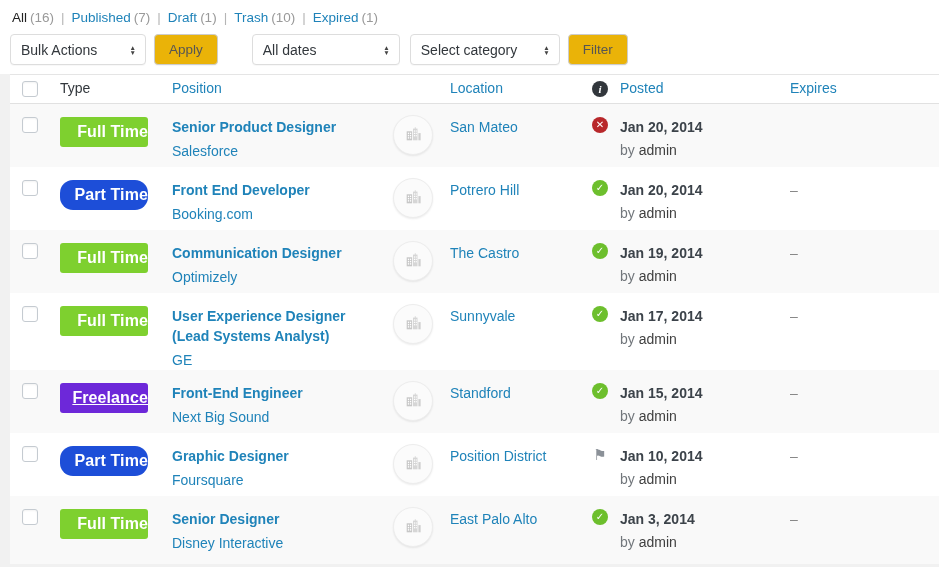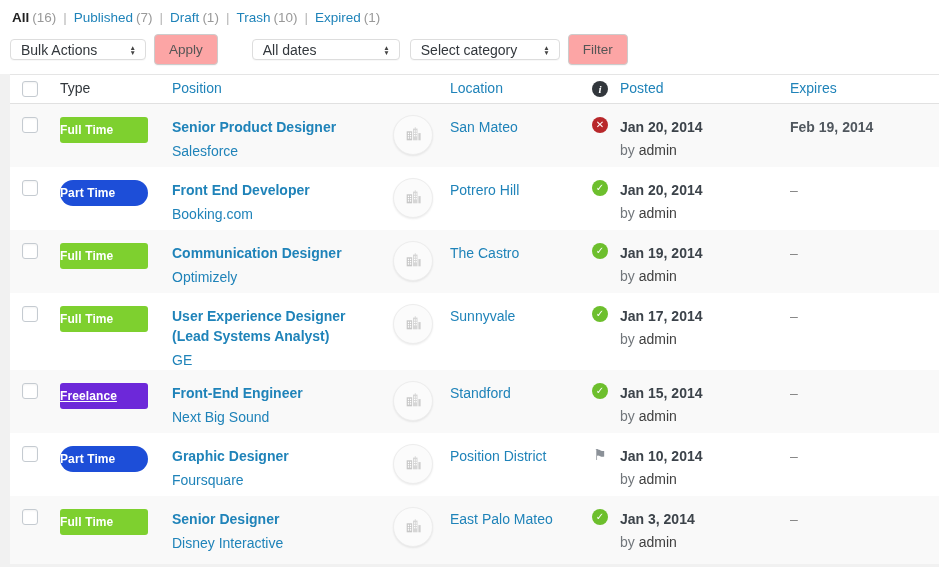--- a/index.html
+++ b/index.html
@@ -15,55 +15,55 @@
   
   .views {
     padding: 10px 0 0 12px;
     font-size: 13.5px;
     display: flex;
     align-items: center;
     flex-wrap: wrap;
   }
   .views .view-item { cursor: pointer; text-decoration: none; }
   .views .view-label { color: #1f83b9; }
-  .views .view-item.active .view-label { color: #222; font-weight: bold; }
+  .views .view-item.active .view-label { color: #222; font-weight: normal; }
   .views .view-count { color: #999; margin-left: 3px; }
   .views .sep { color: #b5b5b5; margin: 0 7px; }
 
   
   .tablenav {
     display: flex;
     align-items: center;
     margin: 9px 0 0 10px;
     height: 31px;
   }
   .fake-select {
     background: #fff;
     border: 1px solid #ddd;
     border-radius: 4px;
-    height: 21px;
+    height: 31px;
     display: flex;
     align-items: center;
     justify-content: space-between;
     padding: 0 9px 0 10px;
     color: #32373c;
     cursor: pointer;
     box-shadow: 0 1px 1px rgba(0,0,0,0.03);
   }
   .fake-select .updown {
     display: flex; flex-direction: column; align-items: center;
     margin-left: 10px; color: #444;
   }
   .fake-select .updown span { font-size: 6.5px; line-height: 5px; }
   .sel-bulk { width: 136px; }
   .sel-dates { width: 148px; margin-left: 34px; }
   .sel-cat   { width: 150px; margin-left: 10px; }
   .btn {
     height: 31px;
-    background: #fca5a5;
+    background: #eab308;
     border: 1px solid #ccc;
     border-radius: 4px;
     color: #555;
     font-size: 13.5px;
     padding: 0 14px;
     margin-left: 8px;
     cursor: pointer;
     font-family: inherit;
     box-shadow: 0 1px 1px rgba(0,0,0,0.04);
   }
@@ -113,23 +113,23 @@
     cursor: pointer;
     box-shadow: inset 0 1px 2px rgba(0,0,0,0.05);
   }
 
   .badge {
     display: inline-block;
     width: 88px;
     padding: 6px 0;
     border-radius: 3px;
     color: #fff;
-    font-size: 12px;
+    font-size: 16px;
     font-weight: 600;
-    text-align: left;
+    text-align: right;
     letter-spacing: 0.1px;
   }
   .badge[data-kind="full-time"] { background: #7ed02f; }
   .badge[data-kind="part-time"] { background: #1d4ed8; border-radius: 13px; }
   .badge[data-kind="freelance"] { background: #6d28d9; text-decoration: underline; }
 
   .pos-title {
     color: #1f83b9; font-weight: 700; line-height: 20px;
     max-width: 200px; cursor: pointer;
   }
@@ -277,21 +277,20 @@
       </div>
     </div>
     <div><span class="loc-link">San Mateo</span></div>
     <div>
             <span class="status-icon" data-kind="expired">✕</span>
           </div>
     <div>
       <div class="posted-date">Jan 20, 2014</div>
       <div class="posted-by"><span class="by-text">by</span> <span class="author-link">admin</span></div>
     </div>
-    <div><span class="expires-val">Feb 19, 2014</span></div>
   </div>
 
   <div class="grid-row row">
     <div class="cb-cell">
             <div class="checkbox"></div>
           </div>
     <div><span class="badge" data-kind="part-time">Part Time</span></div>
     <div>
       <div class="pos-title">Front End Developer</div>
       <div class="company">Booking.com</div>
@@ -533,21 +532,21 @@
             <rect x="13" y="6" width="1.2" height="1.4" fill="#ffffff"></rect>
             <rect x="11" y="8.6" width="1.2" height="1.4" fill="#ffffff"></rect>
             <rect x="13" y="8.6" width="1.2" height="1.4" fill="#ffffff"></rect>
             <rect x="11" y="11.2" width="1.2" height="1.4" fill="#ffffff"></rect>
             <rect x="13" y="11.2" width="1.2" height="1.4" fill="#ffffff"></rect>
             <rect x="16" y="9" width="2.5" height="8" fill="#cfcfcf"></rect>
           </svg>
         </span>
       </div>
     </div>
-    <div><span class="loc-link">East Palo Mateo</span></div>
+    <div><span class="loc-link">East Palo Alto</span></div>
     <div>
             <span class="status-icon" data-kind="published">✓</span>
           </div>
     <div>
       <div class="posted-date">Jan 3, 2014</div>
       <div class="posted-by"><span class="by-text">by</span> <span class="author-link">admin</span></div>
     </div>
     <div><span class="expires-val empty">–</span></div>
   </div>
 </div>

